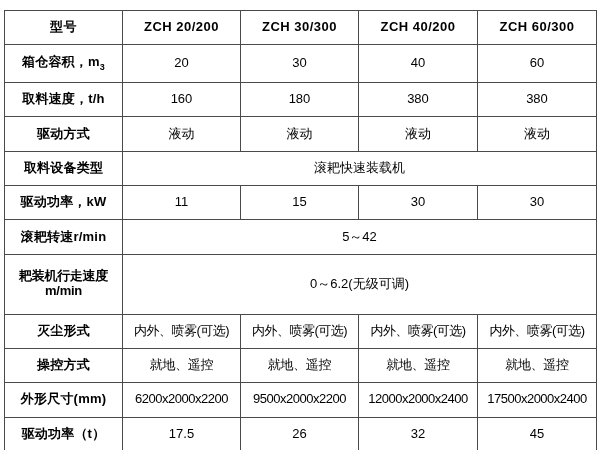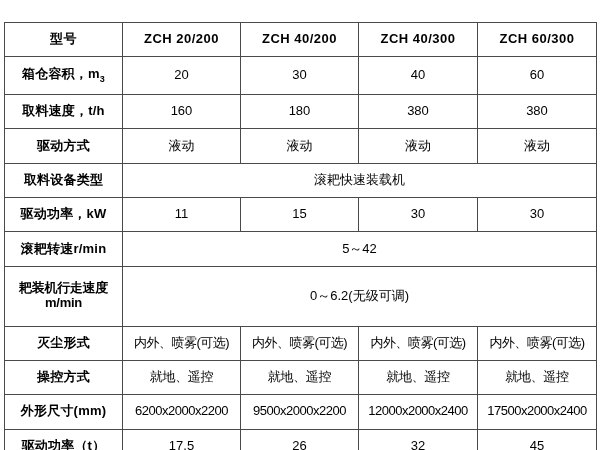--- a/index.html
+++ b/index.html
@@ -10,21 +10,21 @@
   body {
     width: 600px;
     height: 450px;
     font-family: "Liberation Sans", sans-serif;
     overflow: hidden;
   }
   .spec-table-wrap {
     width: 600px;
     height: 450px;
     box-sizing: border-box;
-    padding: 22px 4px 4px 4px;
+    padding: 10px 4px 4px 4px;
   }
   table.spec-table {
     width: 592px;
     height: 442px;
     border-collapse: collapse;
     table-layout: fixed;
     background: #fff;
   }
   table.spec-table td {
     border: 1px solid #4a4a4a;
@@ -74,22 +74,22 @@
       <col class="c0">
         <col class="c1">
         <col class="c2">
         <col class="c3">
         <col class="c4">
     </colgroup>
     <tbody>
       <tr>
         <td class="colhead">型号</td>
         <td class="colhead">ZCH 20/200</td>
+        <td class="colhead">ZCH 30/300</td>
         <td class="colhead">ZCH 40/200</td>
-        <td class="colhead">ZCH 40/300</td>
         <td class="colhead">ZCH 60/300</td>
       </tr>
 
       <tr>
         <td class="rowhead"><span>箱仓容积，m</span><span class="sub">3</span></td>
         <td>20</td>
         <td>30</td>
         <td>40</td>
         <td>60</td>
       </tr>

